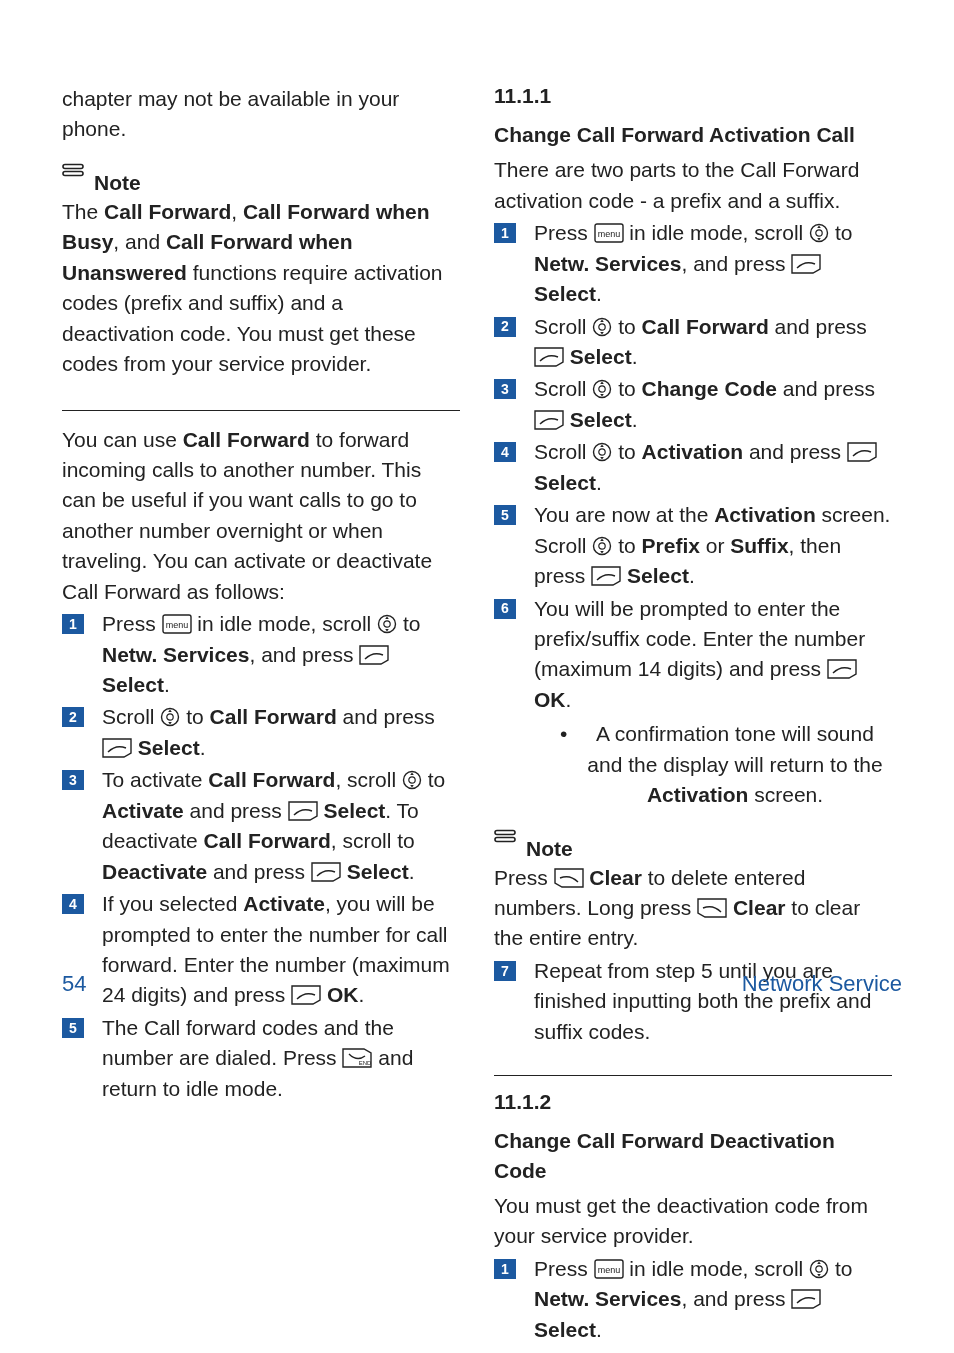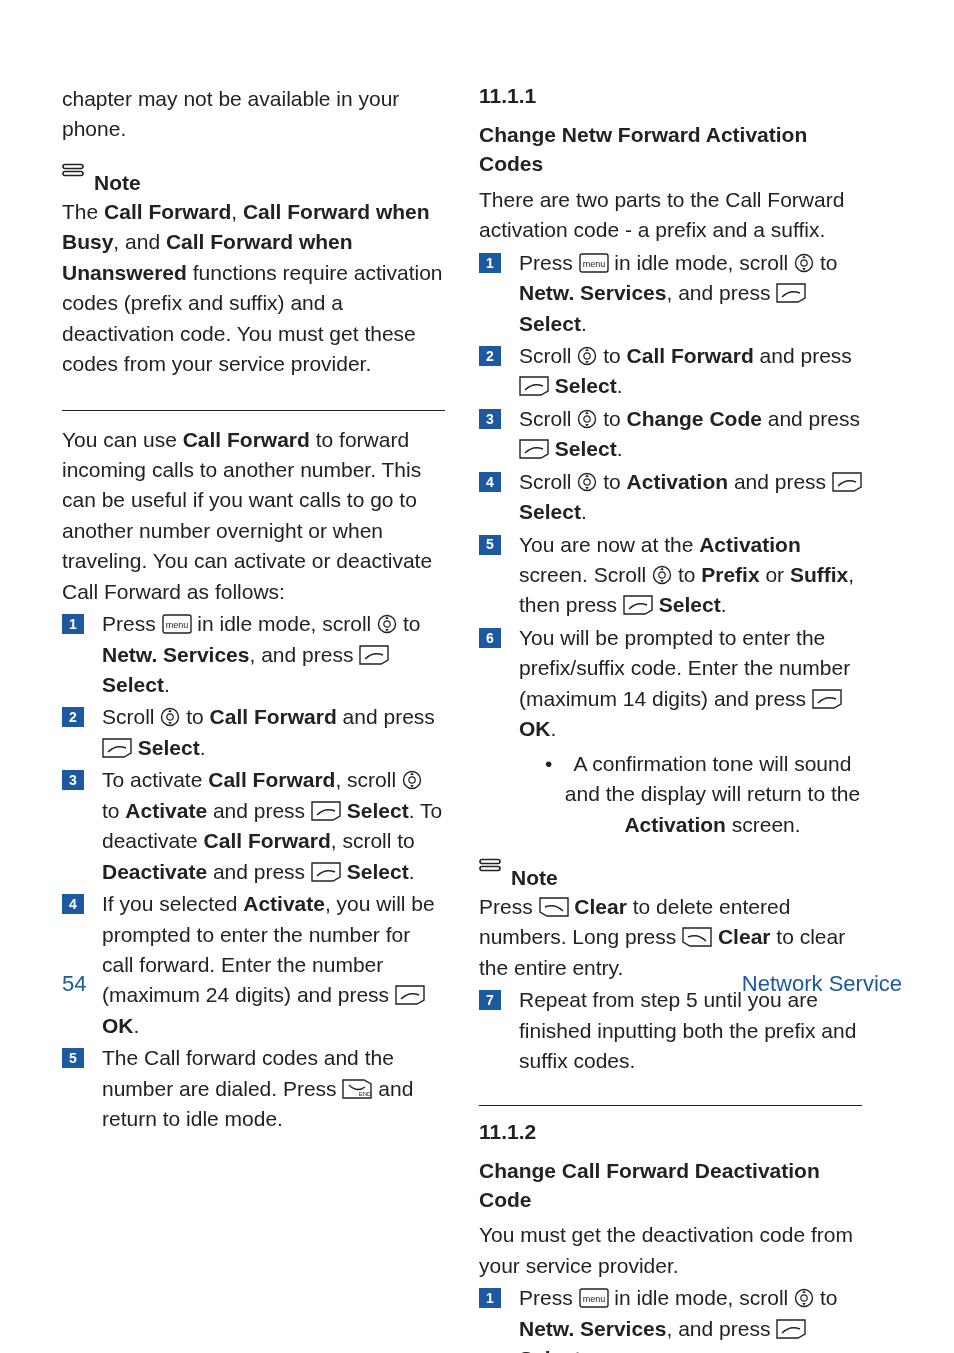--- a/index.html
+++ b/index.html
@@ -8,21 +8,21 @@
     width: 954px;
     height: 1353px;
     background: #fff;
     font-family: "Gill Sans", "Gill Sans MT", "Segoe UI", Arial, sans-serif;
     color: #222;
   }
   .page {
     box-sizing: border-box;
     width: 954px;
     height: 1043px;
-    padding: 84px 92px 50px 62px;
+    padding: 84px 62px 50px 62px;
     position: relative;
   }
   .cols {
     display: flex;
     column-gap: 34px;
   }
   .col {
     flex: 1 1 0;
     min-width: 0;
   }
@@ -229,21 +229,21 @@
                   <text x="23" y="17" text-anchor="middle" font-size="6" font-family="Arial" fill="#222">END</text>
                 </svg></span> and return to idle mode.</span>
           </li>
         </ol>
     </div>
 
     <div class="col">
 
       <div class="subsec-head">
         <span class="subsec-num">11.1.1</span>
-        <span class="subsec-title">Change Netw Forward Activation Codes</span>
+        <span class="subsec-title">Change Call Forward Activation Call</span>
       </div>
 
       <p class="body">There are two parts to the Call Forward activation code - a prefix and a suffix.</p>
 
       <ol class="steps">
           <li>
             <span class="stepnum">1</span>
             <span class="steptext">Press <span><svg class="ic" width="30" height="20" viewBox="0 0 30 20">
                   <rect x="1" y="1" width="28" height="18" rx="2" fill="none" stroke="#222" stroke-width="1.4"></rect>
                   <text x="15" y="14" text-anchor="middle" font-size="9" font-family="Arial" fill="#222">menu</text>

